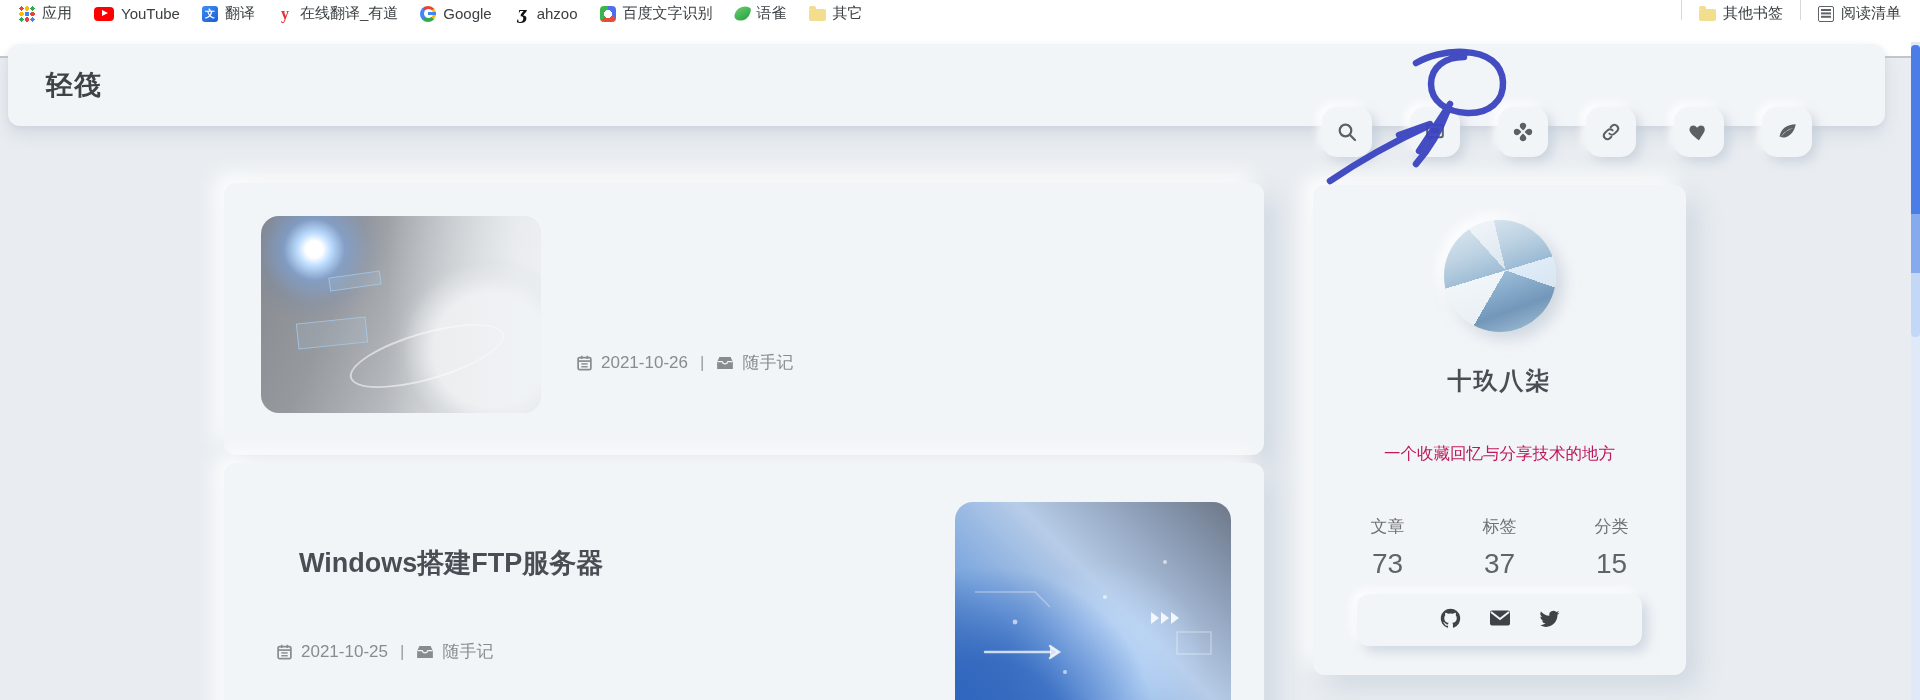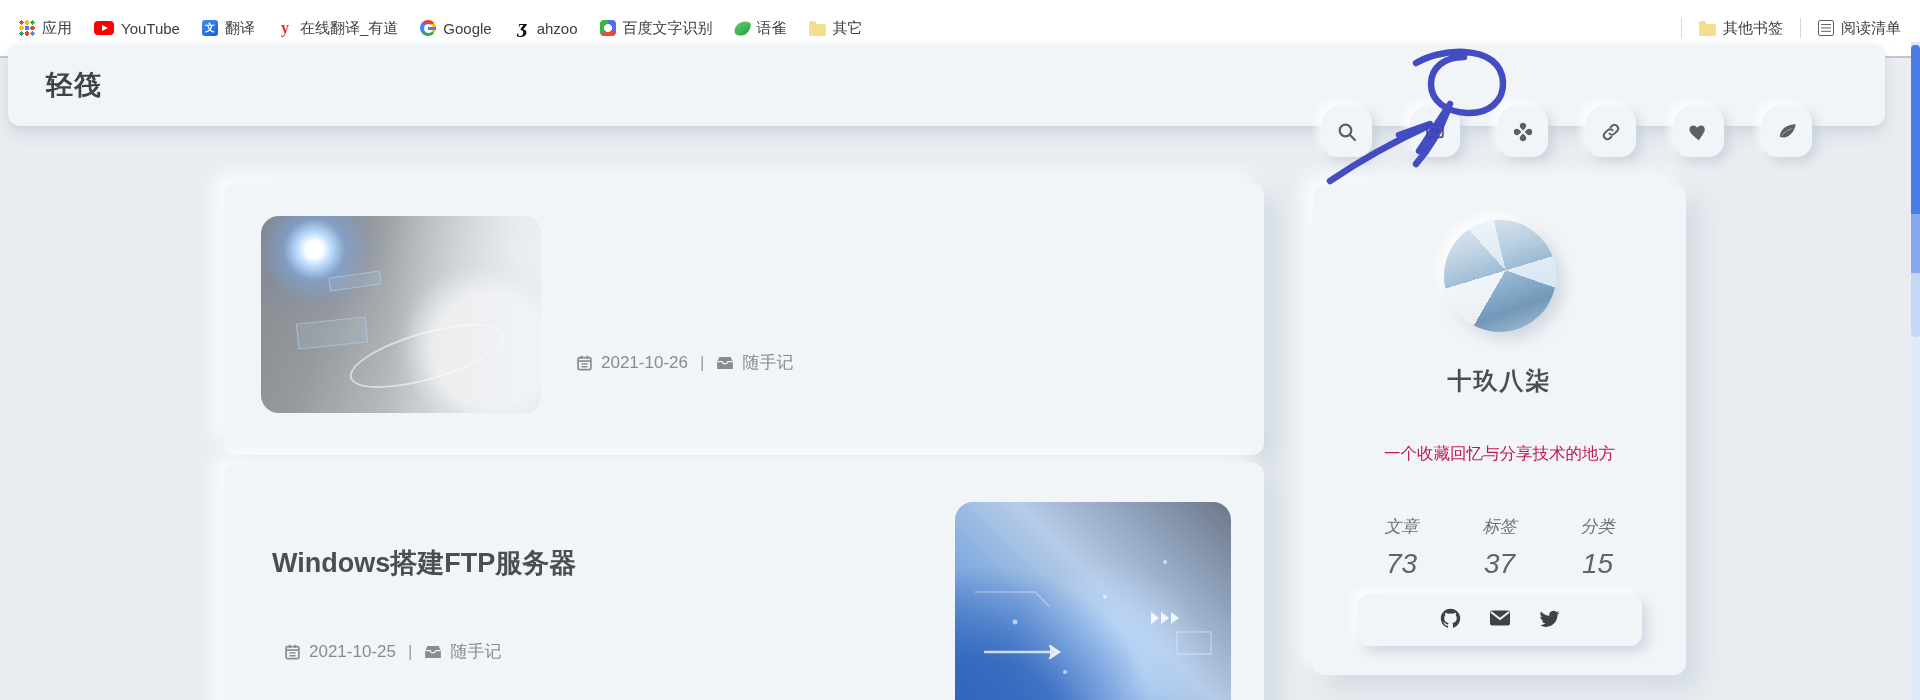--- a/index.html
+++ b/index.html
@@ -8,21 +8,21 @@
     position:relative; overflow:hidden;
     background:#e9edf1;
     font-family:"Liberation Sans", sans-serif;
     color:#3b3e42;
   }
 
   
   .bookmarks-bar {
     position:absolute; top:0; left:0; width:1920px; height:58px;
     background:#ffffff; border-bottom:2px solid #c3c5ca;
-    display:flex; align-items:center; padding:0 10px;
+    display:flex; align-items:flex-start; padding:0 10px;
   }
   .bm-left { display:flex; align-items:center; gap:4px; }
   .bm-item {
     display:flex; align-items:center; gap:7px; padding:4px 9px;
     border-radius:6px; cursor:pointer; white-space:nowrap;
   }
   .bm-label { font-size:15px; color:#3c4043; }
   .bm-spacer { flex:1; }
   .bm-divider { width:1px; height:20px; background:#d5d7db; margin:0 8px; }
 
@@ -117,22 +117,22 @@
   }
   .thumb-1::after { content:""; position:absolute; inset:0;
     background:linear-gradient(90deg, transparent 45%, rgba(242,245,248,.75) 92%); }
   .ring { position:absolute; left:86px; top:116px; width:160px; height:48px;
     border:2px solid rgba(255,255,255,.55); border-radius:50%; transform:rotate(-16deg); }
   .callout { position:absolute; border:1px solid rgba(165,205,245,.75); background:rgba(190,220,250,.12); }
   .co-a { left:68px; top:58px; width:52px; height:14px; transform:rotate(-8deg); }
   .co-b { left:36px; top:104px; width:70px; height:26px; transform:rotate(-6deg); }
 
   
-  .post-2 .post-title { left:48px; top:82px; }
-  .post-2 .post-meta  { left:60px; top:177px; }
+  .post-2 .post-title { left:75px; top:82px; }
+  .post-2 .post-meta  { left:52px; top:177px; }
   .thumb-2 {
     position:absolute; left:731px; top:39px; width:276px; height:291px;
     border-radius:18px; overflow:hidden;
     background:
       radial-gradient(circle at 12% 80%, rgba(45,100,190,.8) 0 22%, transparent 50%),
       radial-gradient(circle at 55% 55%, rgba(190,220,255,.55) 0 18%, transparent 45%),
       linear-gradient(225deg, #6d7787 0%, #8a9bb4 16%, #b7cce8 38%, #7ea8de 60%, #3f6fba 82%, #2c5aa6 100%);
   }
   .thumb-2 svg { position:absolute; left:0; top:0; }
 
@@ -142,21 +142,21 @@
     position:absolute; left:131px; top:35px; width:112px; height:112px; border-radius:50%;
     box-shadow:7px 7px 15px rgba(178,190,204,.55), -5px -5px 12px #ffffff;
     background:
       conic-gradient(from 210deg at 55% 45%, rgba(255,255,255,.85) 0 12%, transparent 12% 30%, rgba(255,255,255,.6) 30% 38%, transparent 38% 62%, rgba(240,248,255,.8) 62% 72%, transparent 72%),
       linear-gradient(160deg, #e3ecf4 0%, #bdd2e2 30%, #8fb3d0 55%, #7397b9 75%, #a9c6da 100%);
   }
   .profile-name { position:absolute; left:0; width:100%; top:180px; text-align:center;
     font-size:24px; font-weight:bold; color:#4a4e54; letter-spacing:2px; }
   .profile-bio { position:absolute; left:0; width:100%; top:258px; text-align:center;
     font-size:16.5px; color:#be185d; }
-  .stats { position:absolute; left:0; top:330px; width:100%; display:flex; justify-content:center; gap:42px; text-align:center;font-style:italic; }
+  .stats { position:absolute; left:0; top:330px; width:100%; display:flex; justify-content:center; gap:56px; text-align:center; }
   .stat { width:56px; cursor:pointer; }
   .stat-label { font-size:17px; color:#6d7075; }
   .stat-value { font-size:28px; color:#606468; margin-top:10px; }
   .social-bar {
     position:absolute; left:44px; top:409px; width:285px; height:52px; border-radius:12px;
     background:#f2f5f8;
     box-shadow:6px 6px 12px rgba(181,193,207,.55), -4px -4px 10px #ffffff;
     display:flex; align-items:center; justify-content:center; gap:26px;
   }
   .social-bar a { display:flex; cursor:pointer; }

